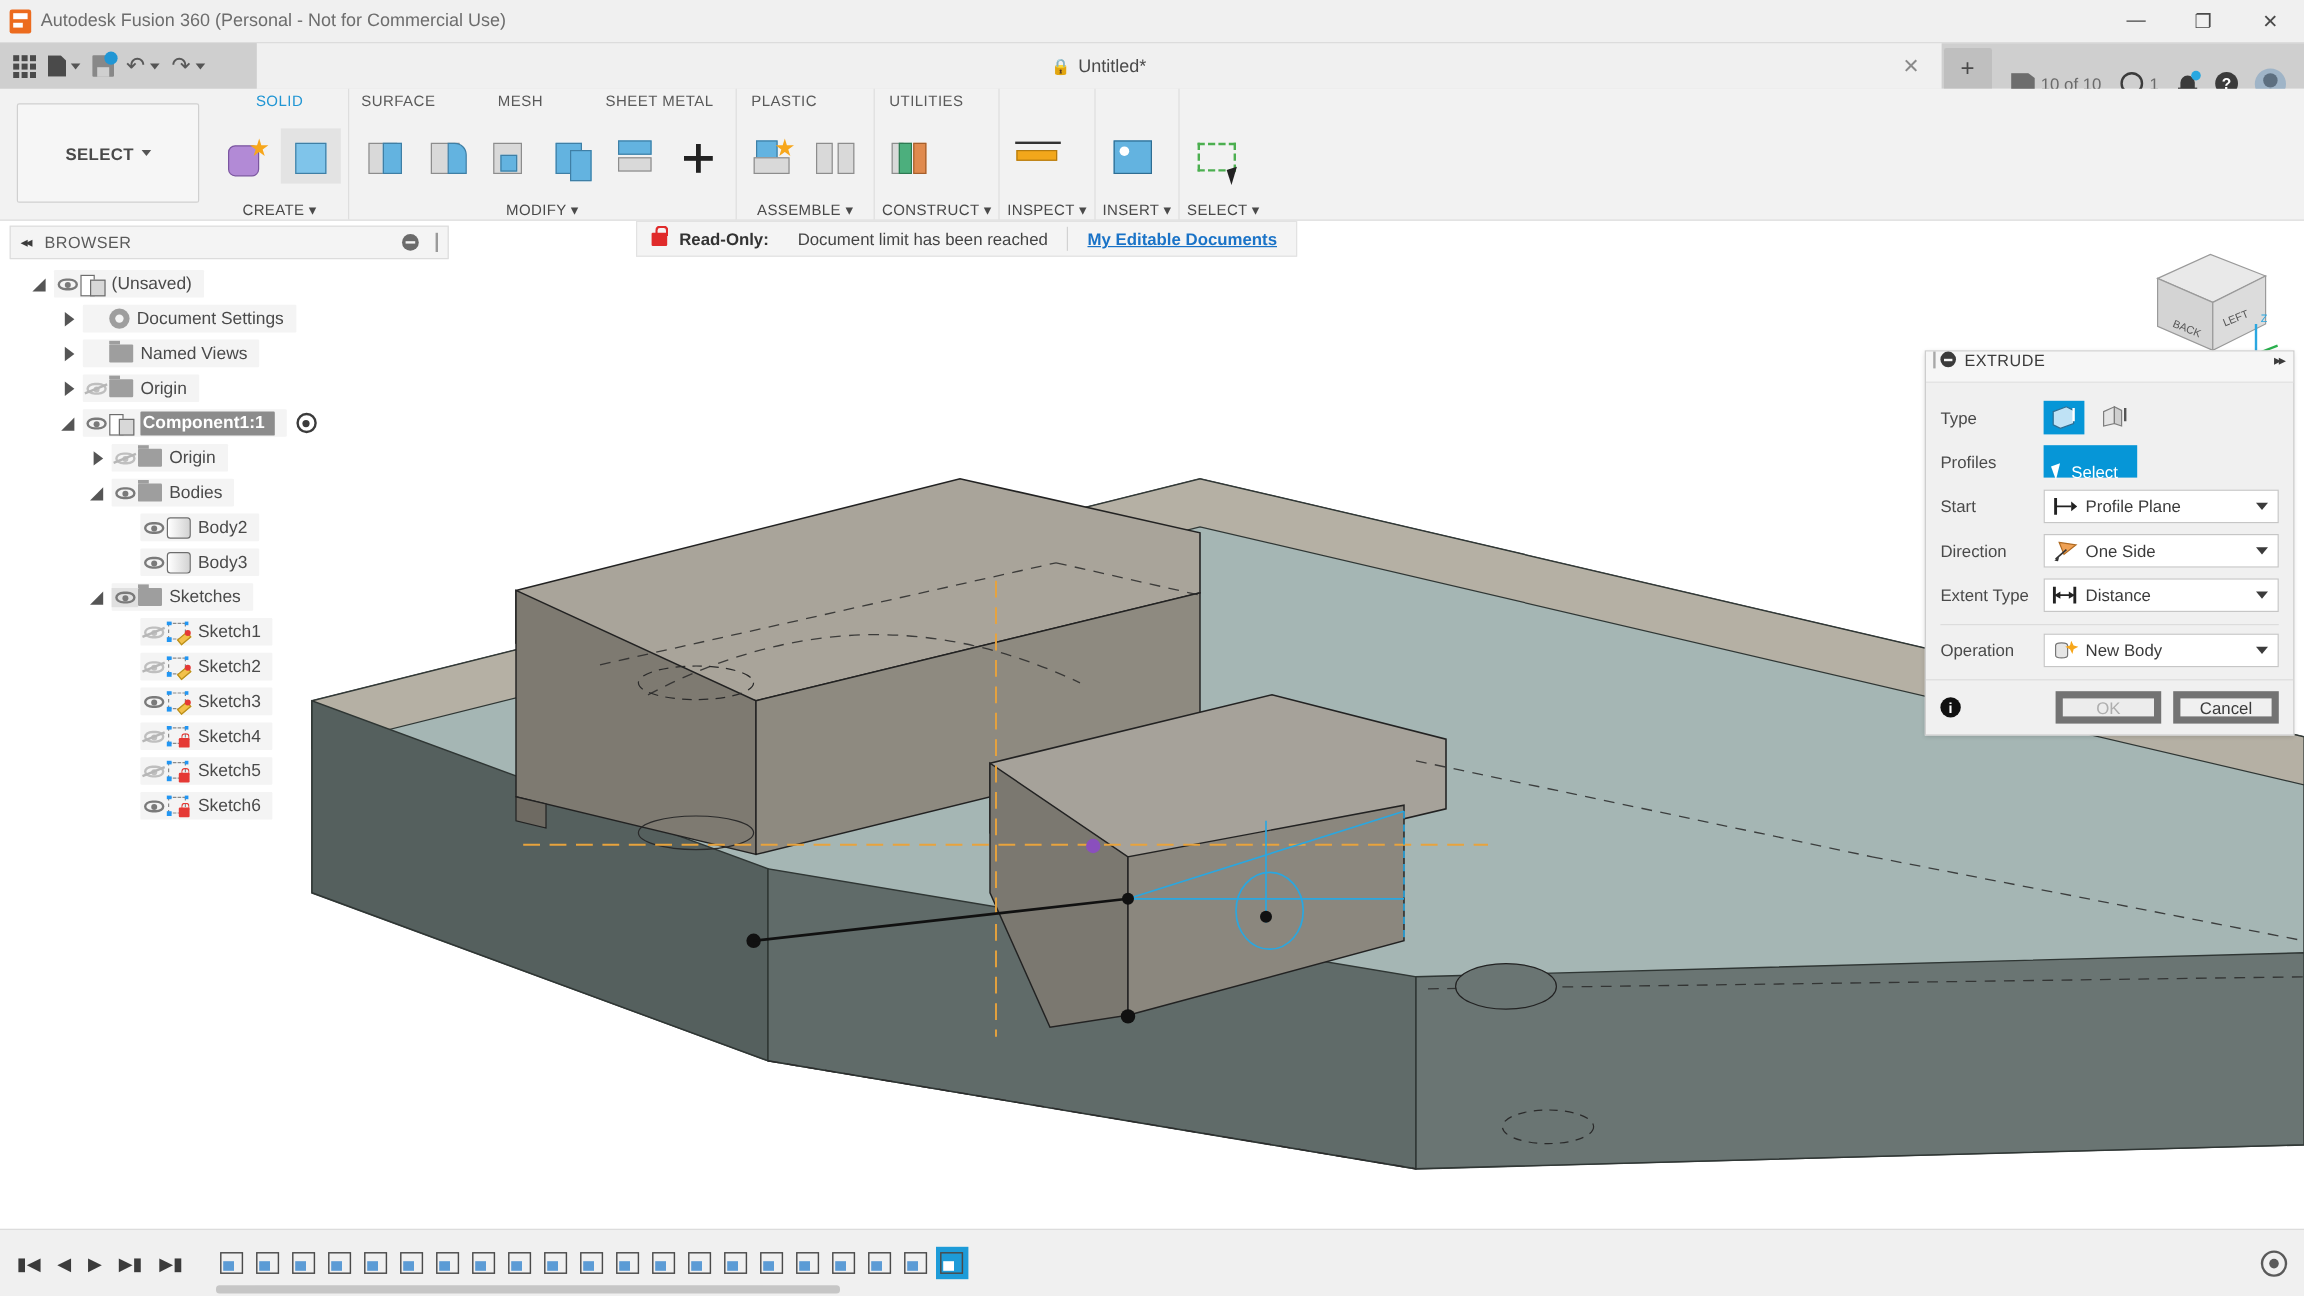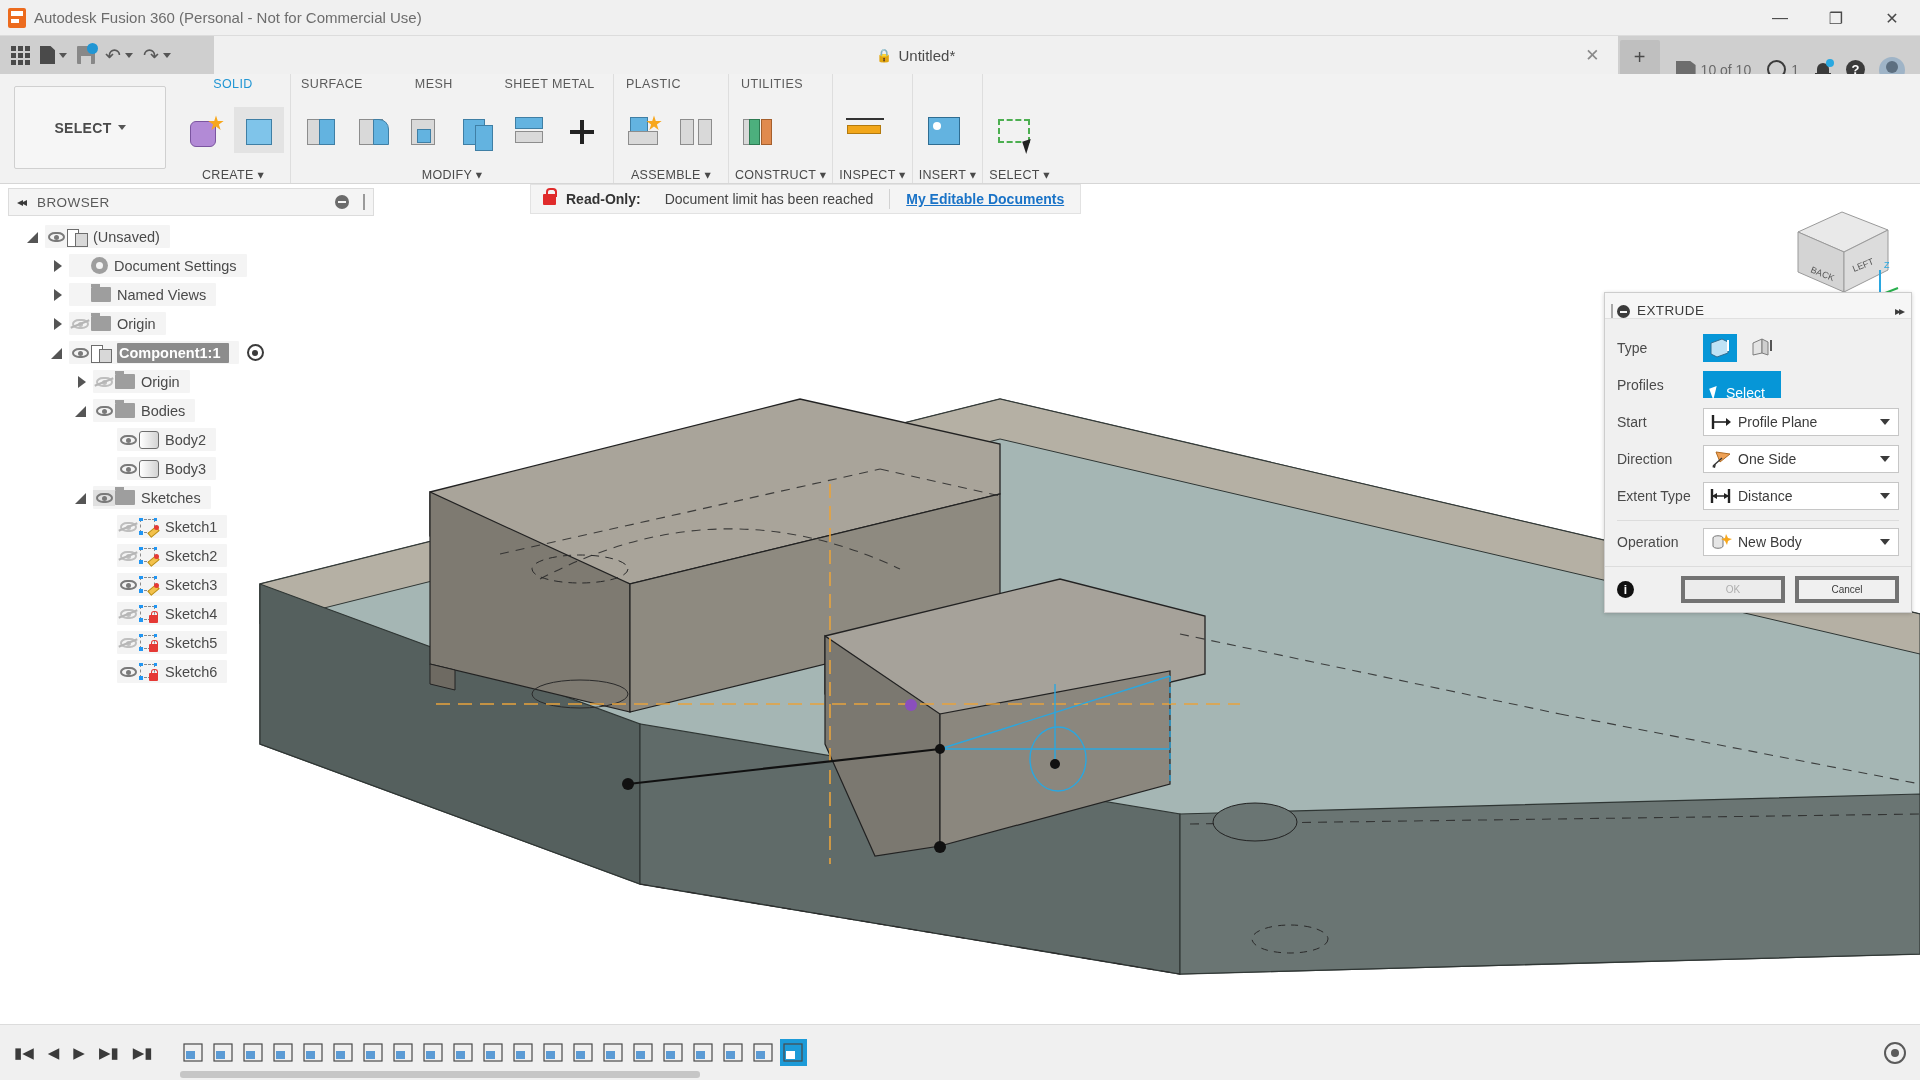--- a/index.html
+++ b/index.html
@@ -208,21 +208,21 @@
   .ro .sep { width:1px; height:20px; background:#d2d2d2; }
   .ro .link { color:#1a73c7; padding:0 16px; font-weight:bold; }
 
   
   .viewcube { position:absolute; right:20px; top:16px; width:120px; height:110px; }
 
   
   .extrude { position:absolute; right:8px; top:108px; width:308px; background:#f0f0f0;
     border:1px solid #cdcdcd; box-shadow:0 1px 4px rgba(0,0,0,.18); }
   .ehead { height:26px; background:#f6f6f6; border-bottom:1px solid #e0e0e0; display:flex;
-    align-items:flex-end; padding:0 6px; position:relative; }
+    align-items:flex-start; padding:0 6px; position:relative; }
   .ehead .gr { width:2px;height:14px;background:#a8a8a8; margin-right:4px;}
   .ehead .dotm { width:13px;height:13px;border-radius:50%;background:#3b3b3b;position:relative;
     margin-right:7px;}
   .ehead .dotm:after{content:"";position:absolute;left:3px;top:5.5px;width:7px;height:2px;background:#f6f6f6;}
   .ehead .etitle { font-size:13.5px; color:#3b3b3b; letter-spacing:.4px; }
   .ehead .exp { position:absolute; right:8px; color:#3b3b3b; font-size:12px; letter-spacing:-2px;}
   .ebody { padding:10px 12px 6px 12px; }
   .erow { display:flex; align-items:center; height:37px; }
   .elabel { width:86px; font-size:14px; color:#4a4a4a; }
   .etoggles { display:flex; gap:8px; }
@@ -237,21 +237,21 @@
     align-items:center; padding:0 6px; position:relative; font-size:14px; color:#3b3b3b; }
   .dd .dico { width:22px; height:18px; margin-right:6px; position:relative; flex:0 0 22px; }
   .dd .dcar { position:absolute; right:8px; width:0;height:0;
     border-left:5px solid transparent;border-right:5px solid transparent;border-top:6px solid #3b3b3b;}
   .esep { height:1px; background:#dcdcdc; margin:6px 0 2px 0; }
   .efoot { border-top:1px solid #dcdcdc; height:46px; display:flex; align-items:center;
     padding:0 12px; }
   .infoi { width:17px;height:17px;border-radius:50%;background:#111;color:#fff;font-size:12px;
     display:flex;align-items:center;justify-content:center;font-weight:bold;}
   .ebtns { margin-left:auto; display:flex; gap:10px; }
-  .ebtn { width:104px; height:27px; border:4px solid #737373; background:#f0f0f0; font-size:10px;
+  .ebtn { width:88px; height:27px; border:6px solid #737373; background:#f0f0f0; font-size:14px;
     color:#3b3b3b; display:flex; align-items:center; justify-content:center; }
   .ebtn.dis { color:#aeaeae; background:#ececec; }
 
   
   .navbar { position:absolute; left:50%; transform:translateX(-50%); bottom:6px; height:32px;
     background:rgba(245,245,245,.96); border:1px solid #dcdcdc; display:flex; align-items:center;
     padding:0 4px; gap:2px; }
   .nbtn { height:28px; padding:0 6px; display:flex; align-items:center; gap:3px; }
 
   

